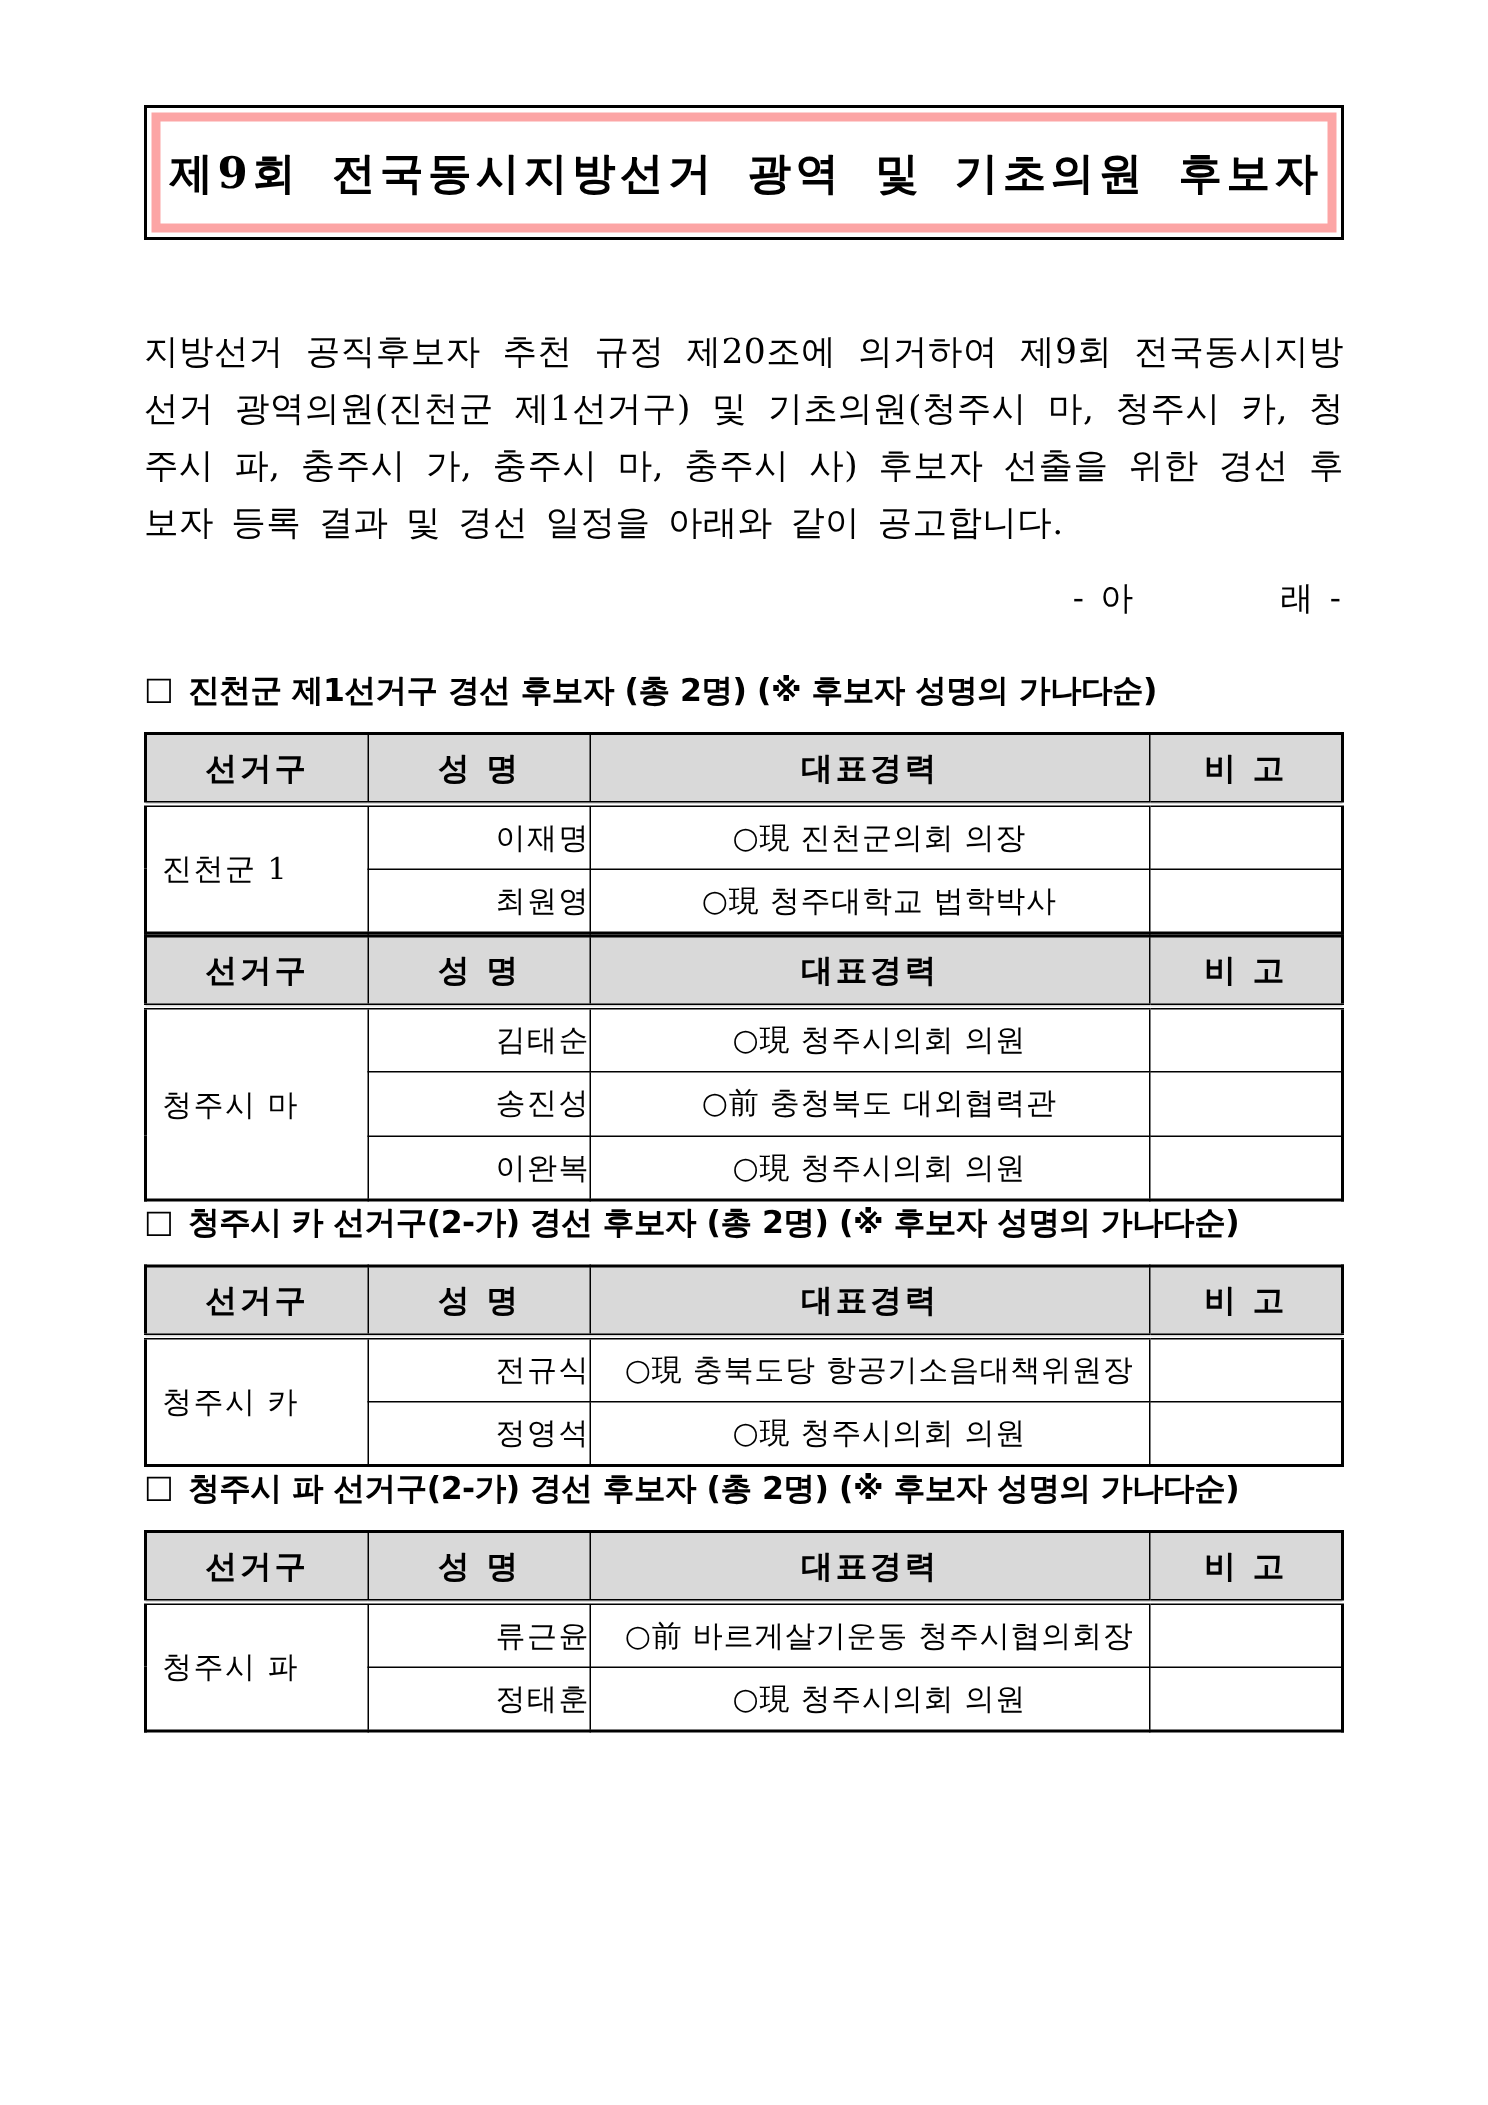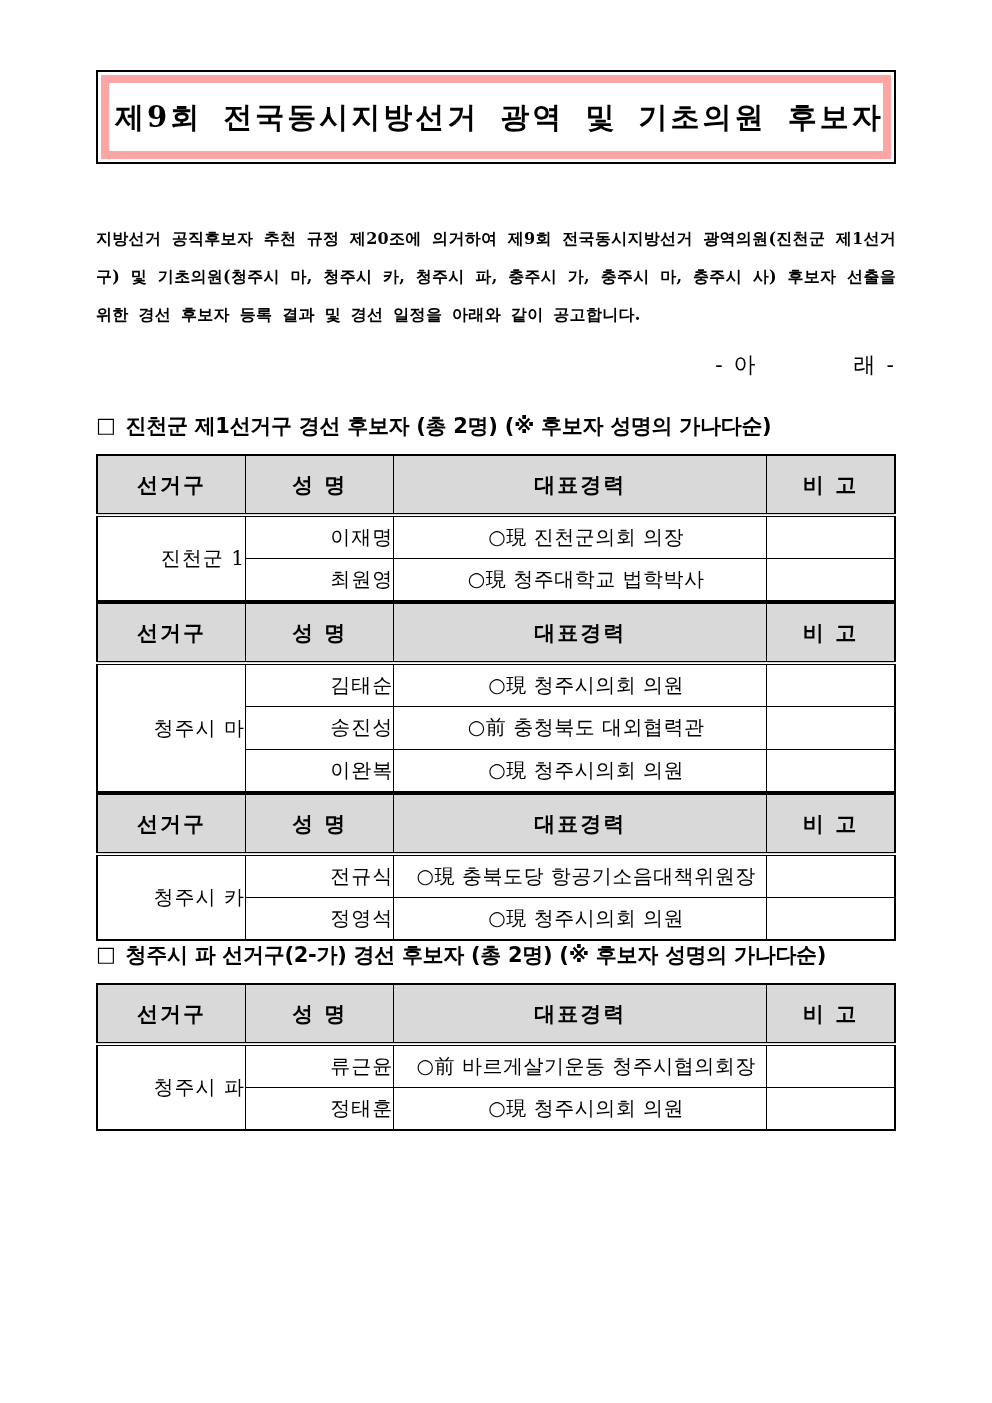--- a/index.html
+++ b/index.html
@@ -14,41 +14,40 @@
     font-family: "DejaVu Serif", "Liberation Serif", serif;
     padding: 70px 96px 0 96px;
     overflow: hidden;
   }
   
   .title-box {
     border: 2px solid #000;
     padding: 3px;
   }
   .title-box-inner {
-    border: 8px solid #fca5a5;
+    border: 6px solid #fca5a5;
     padding: 9px 6px;
     text-align: left;
   }
   .title-line {
     font-size: 29px;
     font-weight: bold;
     letter-spacing: 3px;
     word-spacing: 8px;
     line-height: 50px;
     white-space: nowrap;
   }
   
   .intro {
     margin-top: 56px;
-    font-size: 16px;
+    font-size: 23px;
     line-height: 38px;
     text-align: justify;
     letter-spacing: 0.3px;
     word-spacing: 4px;
-    font-weight: bold;
   }
   
   .below-divider {
     margin: 16px 0 32px 0;
     text-align: right;
     font-size: 22px;
     letter-spacing: 2px;
     white-space: pre;
   }
   
@@ -72,35 +71,35 @@
   table.candidate-table {
     width: 100%;
     border-collapse: collapse;
     border: 2px solid #000;
     table-layout: fixed;
   }
   table.candidate-table th {
     background: #d9d9d9;
     border: 1px solid #000;
     border-bottom: 4px double #000;
-    height: 60px;
+    height: 47px;
     font-family: "DejaVu Sans", "Liberation Sans", sans-serif;
     font-size: 21px;
     font-weight: bold;
     letter-spacing: 2px;
     text-align: center;
     vertical-align: middle;
   }
   table.candidate-table td {
     border: 1px solid #000;
     height: 43px;
     font-size: 20px;
     vertical-align: middle;
   }
-  td.district-cell { text-align: right; letter-spacing: 1px; padding-left: 10px; }
+  td.district-cell { text-align: left; letter-spacing: 1px; padding-left: 10px; }
   td.name-cell { text-align: right; letter-spacing: 1px; }
   td.career-cell { text-align: center; padding-left: 12px; letter-spacing: 0.5px; }
   td.note-cell { text-align: center; }
   .col-district { width: 18.6%; }
   .col-name { width: 18.6%; }
   .col-career { width: 46.7%; }
   .col-note { width: 16.1%; }
 </style>
 </head>
 <body>
@@ -180,20 +179,21 @@
             </tr>
             <tr>
               <td class="name-cell">이완복</td>
               <td class="career-cell">○現 청주시의회 의원</td>
               <td class="note-cell"></td>
             </tr>
           </tbody>
         </table>
       </div>
       <div class="section">
+        <div class="section-heading"><span class="section-checkbox">□</span><span>청주시 카 선거구(2-가) 경선 후보자 (총 2명) (※ 후보자 성명의 가나다순)</span></div>
         <table class="candidate-table">
           <colgroup>
             <col class="col-district">
             <col class="col-name">
             <col class="col-career">
             <col class="col-note">
           </colgroup>
           <thead>
             <tr>
               <th>선거구</th>

